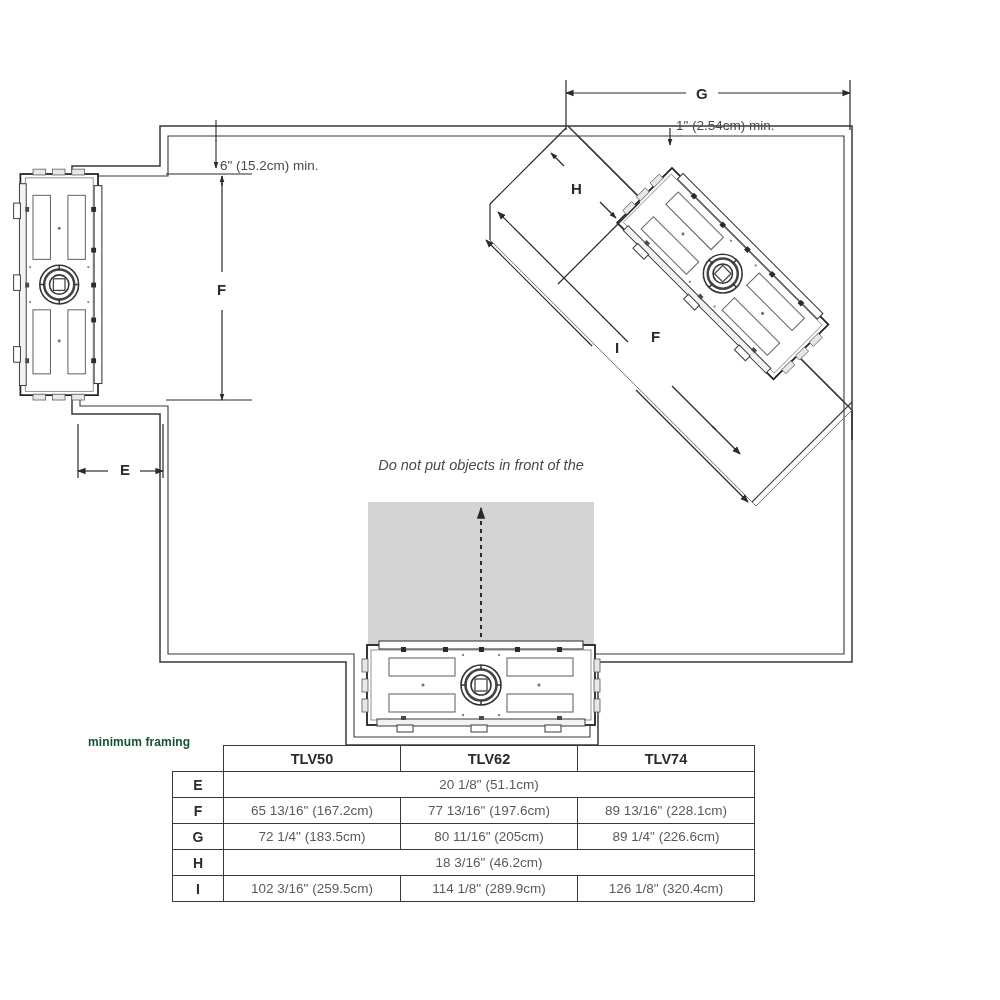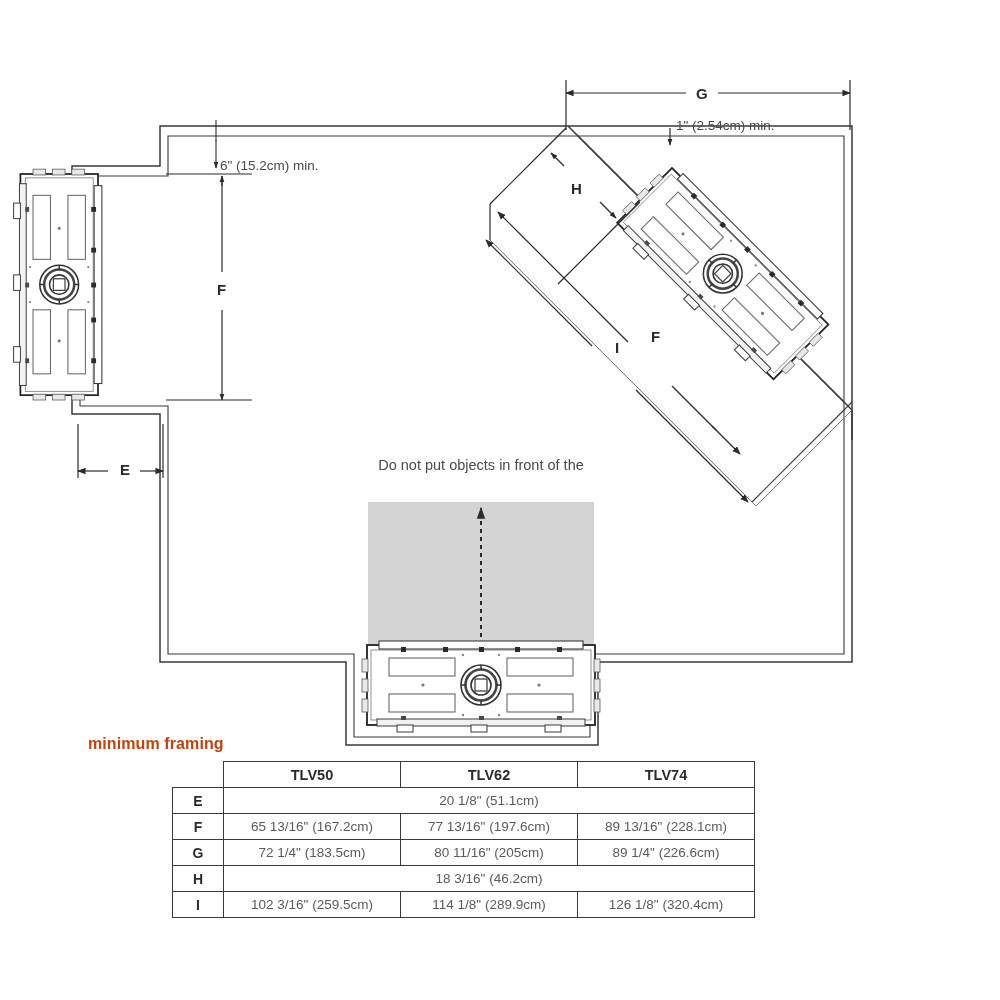--- a/index.html
+++ b/index.html
@@ -5,26 +5,26 @@
   html,body{margin:0;padding:0;background:#ffffff;}
   body{width:1000px;height:1000px;position:relative;
        font-family:"Liberation Sans",sans-serif;color:#3c3c3c;}
   #stage{position:absolute;left:0;top:0;width:1000px;height:1000px;overflow:hidden;}
   svg#dwg{position:absolute;left:0;top:0;width:1000px;height:1000px;}
 
   .dimlabel{position:absolute;font-weight:bold;font-size:15px;color:#2b2b2b;
             letter-spacing:.2px;white-space:nowrap;}
   .notetext{position:absolute;font-size:13.5px;color:#4a4a4a;white-space:nowrap;}
   .ctrnote{position:absolute;font-size:14.5px;color:#4a4a4a;text-align:center;
-           line-height:19px;white-space:nowrap;}
-
-  #framing-title{position:absolute;left:88px;top:735px;font-size:16px;
-                 font-weight:bold;color:#c2410c;letter-spacing:.1px;}
-
-  #spec-table{position:absolute;left:172px;top:761px;border-collapse:collapse;}
+           line-height:19px;white-space:nowrap;font-style:italic;}
+
+  #framing-title{position:absolute;left:88px;top:735px;font-size:12px;
+                 font-weight:bold;color:#14532d;letter-spacing:.1px;}
+
+  #spec-table{position:absolute;left:172px;top:745px;border-collapse:collapse;}
   #spec-table td{border:1.6px solid #3a3a3a;height:25px;font-size:13.5px;
                  color:#5a5a5a;text-align:center;padding:0 4px;
                  font-family:"Liberation Sans",sans-serif;}
   #spec-table td.rowkey{width:42px;font-weight:bold;color:#2b2b2b;font-size:14px;}
   #spec-table td.colhead{font-weight:bold;color:#2b2b2b;font-size:14.5px;}
   #spec-table td.c{width:168px;}
   #spec-table td.blank{border-top:none;border-left:none;}
 </style>
 </head>
 <body>

